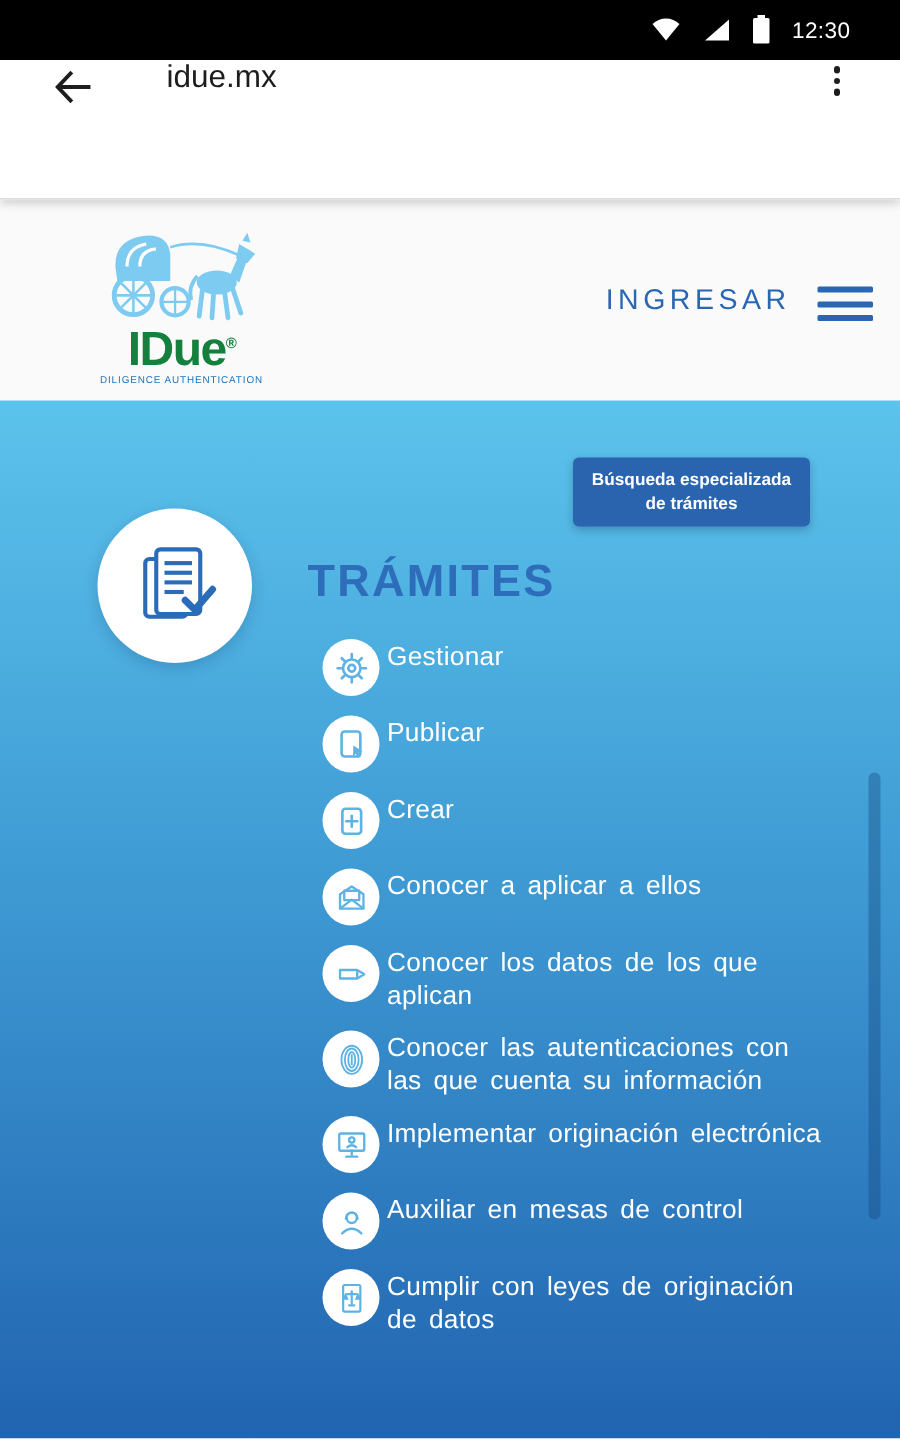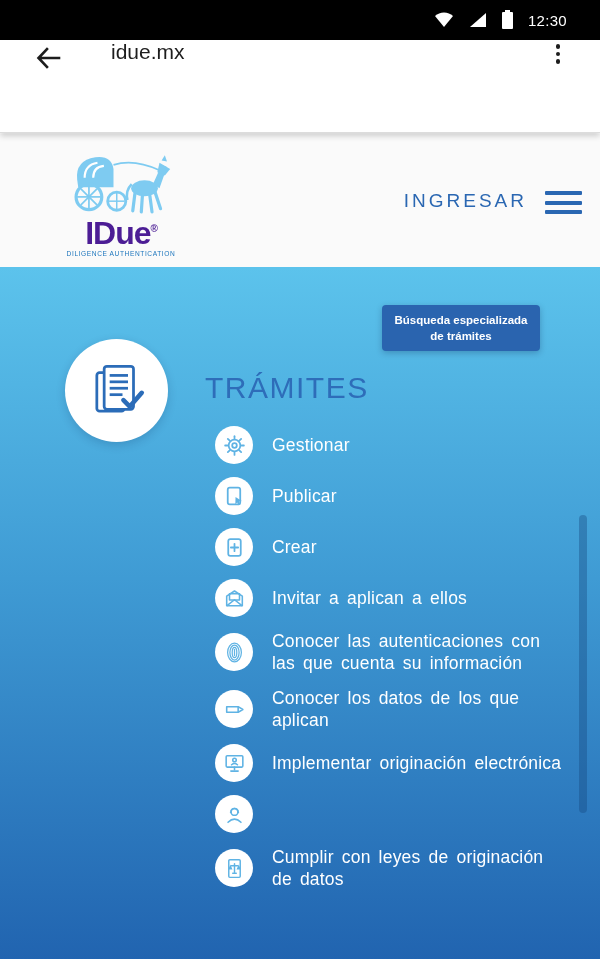--- a/index.html
+++ b/index.html
@@ -22,21 +22,21 @@
     box-shadow:0 3px 6px rgba(0,0,0,.18); z-index:5; }
   .back-btn { margin-left:30px; width:36px; height:36px; display:flex; align-items:center; justify-content:center; cursor:pointer; }
   .url-text { margin-left:45px; font-size:21px; color:#1d1d1d; }
   .kebab { margin-left:auto; margin-right:30px; width:24px; height:28px;
     display:flex; flex-direction:column; align-items:center; justify-content:center; gap:3px; cursor:pointer; }
   .kebab i { width:4.5px; height:4.5px; border-radius:50%; background:#1d1d1d; }
 
   
   .site-header { position:absolute; top:134px; left:0; width:600px; height:133px; background:#fafafa; }
   .logo { position:absolute; left:66px; top:18px; width:110px; text-align:center; }
-  .logo-brand { color:#4c1d95; font-weight:bold; font-size:32px; line-height:28px; letter-spacing:-1px; margin-top:-3px; }
+  .logo-brand { color:#15803d; font-weight:bold; font-size:32px; line-height:28px; letter-spacing:-1px; margin-top:-3px; }
   .logo-brand sup { font-size:10px; vertical-align:super; }
   .logo-tagline { color:#1a74bc; font-size:6.6px; letter-spacing:.6px; margin-top:3px; white-space:nowrap; }
   .login { position:absolute; right:73px; top:56px; color:#2a67b2; font-size:19px; letter-spacing:3px; cursor:pointer; }
   .hamburger { position:absolute; right:18px; top:57px; width:37px; height:23px;
     display:flex; flex-direction:column; justify-content:space-between; cursor:pointer; }
   .hamburger i { display:block; height:4px; background:#2a67b2; border-radius:1px; }
 
   
   .hero { position:absolute; top:267px; left:0; width:600px; height:692px;
     background:linear-gradient(180deg,#5cc3ec 0%, #3f9bd4 45%, #2164b0 100%);padding-left:13px; }
@@ -45,25 +45,25 @@
     background:#2a64af; border:none; border-radius:4px; color:#fff; font-size:11.5px;
     font-weight:bold; line-height:1.4; text-align:center; white-space:pre-line;
     box-shadow:0 2px 6px rgba(0,20,60,.25); cursor:pointer;
     font-family:"Liberation Sans", sans-serif; }
 
   .hero-badge { position:absolute; left:65px; top:72px; width:103px; height:103px; border-radius:50%;
     background:#fff; display:flex; align-items:center; justify-content:center;
     box-shadow:0 3px 10px rgba(0,30,80,.18); }
 
   .hero-title { position:absolute; left:205px; top:104px; color:#2e6db9; font-size:30px;
-    font-weight:normal; letter-spacing:1.5px; }
+    font-weight:bold; letter-spacing:1.5px; }
 
   .feature-list { position:absolute; left:215px; top:159px; width:360px;
     display:flex; flex-direction:column; }
-  .feature { display:flex; align-items:center; gap:19px; margin-bottom:13px; }
+  .feature { display:flex; gap:5px; margin-bottom:13px; }
   .f-icon { flex:none; width:38px; height:38px; border-radius:50%; background:#fff;
     display:flex; align-items:center; justify-content:center; }
   .f-label { color:#fff; font-size:17.5px; line-height:22px; letter-spacing:.2px;
     word-spacing:3px; white-space:pre-line; }
 
   .scrollbar { position:absolute; right:13px; top:248px; width:8px; height:298px;
     border-radius:4px; background:rgba(20,70,125,.38); cursor:pointer; }
 </style>
 </head>
 <body>
@@ -221,49 +221,49 @@
       <div class="feature">
         <span class="f-icon">
           <svg width="25" height="25" viewBox="0 0 24 24">
               <g stroke="#5fb3e4" fill="none" stroke-width="1.5" stroke-linejoin="round">
             <path d="M4.5 9.8 L12 4.8 L19.5 9.8 V19 H4.5 Z"></path>
             <rect x="7.2" y="7.5" width="9.6" height="6"></rect>
             <path d="M4.5 19 L12 13.2 L19.5 19"></path>
           </g>
             </svg>
         </span>
-        <span class="f-label">Invitar a aplican a ellos</span>
+        <span class="f-label">Conocer a aplicar a ellos</span>
+      </div>
+
+      <div class="feature">
+        <span class="f-icon">
+          <svg width="25" height="25" viewBox="0 0 24 24">
+              <g stroke="#5fb3e4" fill="none" stroke-width="1.5" stroke-linejoin="round">
+            <polygon points="4.5,9.3 15.5,9.3 20,12 15.5,14.7 4.5,14.7"></polygon>
+            <line x1="15.5" y1="9.3" x2="15.5" y2="14.7"></line>
+          </g>
+            </svg>
+        </span>
+        <span class="f-label">Conocer los datos de los que
+aplican</span>
       </div>
 
       <div class="feature">
         <span class="f-icon">
           <svg width="25" height="25" viewBox="0 0 24 24">
               <g stroke="#5fb3e4" fill="none" stroke-width="1.2">
             <ellipse cx="12" cy="12" rx="2.2" ry="5"></ellipse>
             <ellipse cx="12" cy="12" rx="4.4" ry="7.2"></ellipse>
             <ellipse cx="12" cy="12" rx="6.6" ry="9"></ellipse>
             <line x1="12" y1="8.5" x2="12" y2="15.5"></line>
           </g>
             </svg>
         </span>
         <span class="f-label">Conocer las autenticaciones con
 las que cuenta su información</span>
-      </div>
-
-      <div class="feature">
-        <span class="f-icon">
-          <svg width="25" height="25" viewBox="0 0 24 24">
-              <g stroke="#5fb3e4" fill="none" stroke-width="1.5" stroke-linejoin="round">
-            <polygon points="4.5,9.3 15.5,9.3 20,12 15.5,14.7 4.5,14.7"></polygon>
-            <line x1="15.5" y1="9.3" x2="15.5" y2="14.7"></line>
-          </g>
-            </svg>
-        </span>
-        <span class="f-label">Conocer los datos de los que
-aplican</span>
       </div>
 
       <div class="feature">
         <span class="f-icon">
           <svg width="25" height="25" viewBox="0 0 24 24">
               <g stroke="#5fb3e4" fill="none" stroke-width="1.5" stroke-linecap="round">
             <rect x="4" y="4.5" width="16" height="11" rx="1"></rect>
             <circle cx="12" cy="8.7" r="1.7"></circle>
             <path d="M9.2 13.2 Q12 10.8 14.8 13.2"></path>
             <line x1="12" y1="15.5" x2="12" y2="18"></line>
@@ -279,20 +279,21 @@
           <svg width="25" height="25" viewBox="0 0 24 24">
               <g stroke="#5fb3e4" fill="none" stroke-width="1.5" stroke-linecap="round">
             <circle cx="12" cy="9.5" r="3.3"></circle>
             <path d="M8.6 8.6 A3.6 3.6 0 0 1 15.4 8.6"></path>
             <circle cx="8.5" cy="9.8" r="1" fill="#5fb3e4" stroke="none"></circle>
             <circle cx="15.5" cy="9.8" r="1" fill="#5fb3e4" stroke="none"></circle>
             <path d="M5.8 19.5 Q12 13.5 18.2 19.5"></path>
           </g>
             </svg>
         </span>
+        <span class="f-label">Auxiliar en mesas de control</span>
       </div>
 
       <div class="feature">
         <span class="f-icon">
           <svg width="25" height="25" viewBox="0 0 24 24">
               <g stroke="#5fb3e4" fill="none" stroke-width="1.4" stroke-linecap="round">
             <rect x="6.5" y="3.5" width="11" height="17" rx="1"></rect>
             <line x1="12" y1="7.5" x2="12" y2="15.5"></line>
             <line x1="9" y1="9.3" x2="15" y2="9.3"></line>
             <path d="M8 10 L7 12.3 H9 Z"></path>

